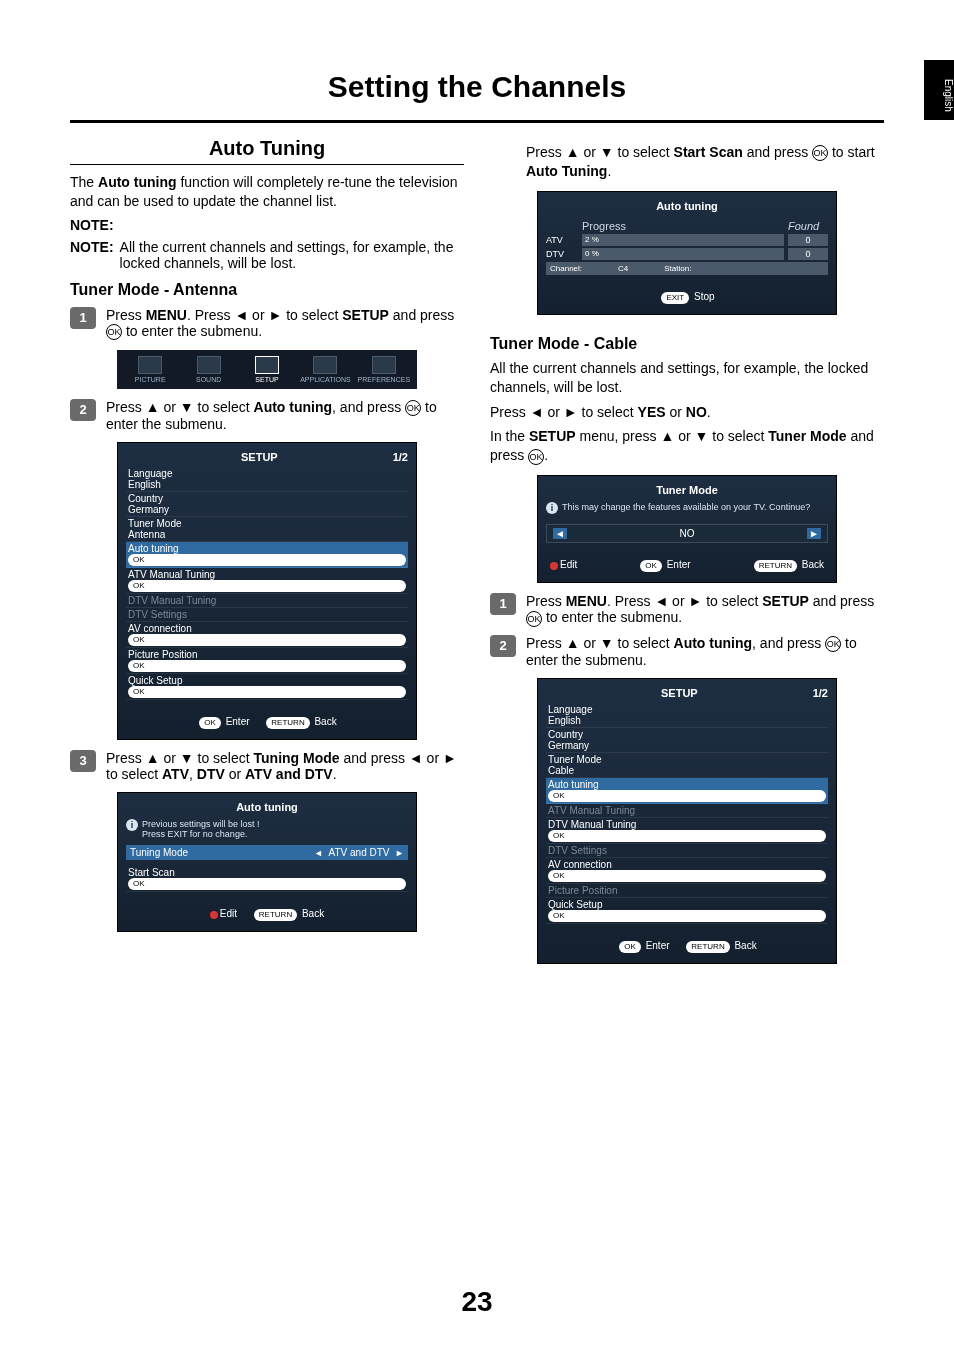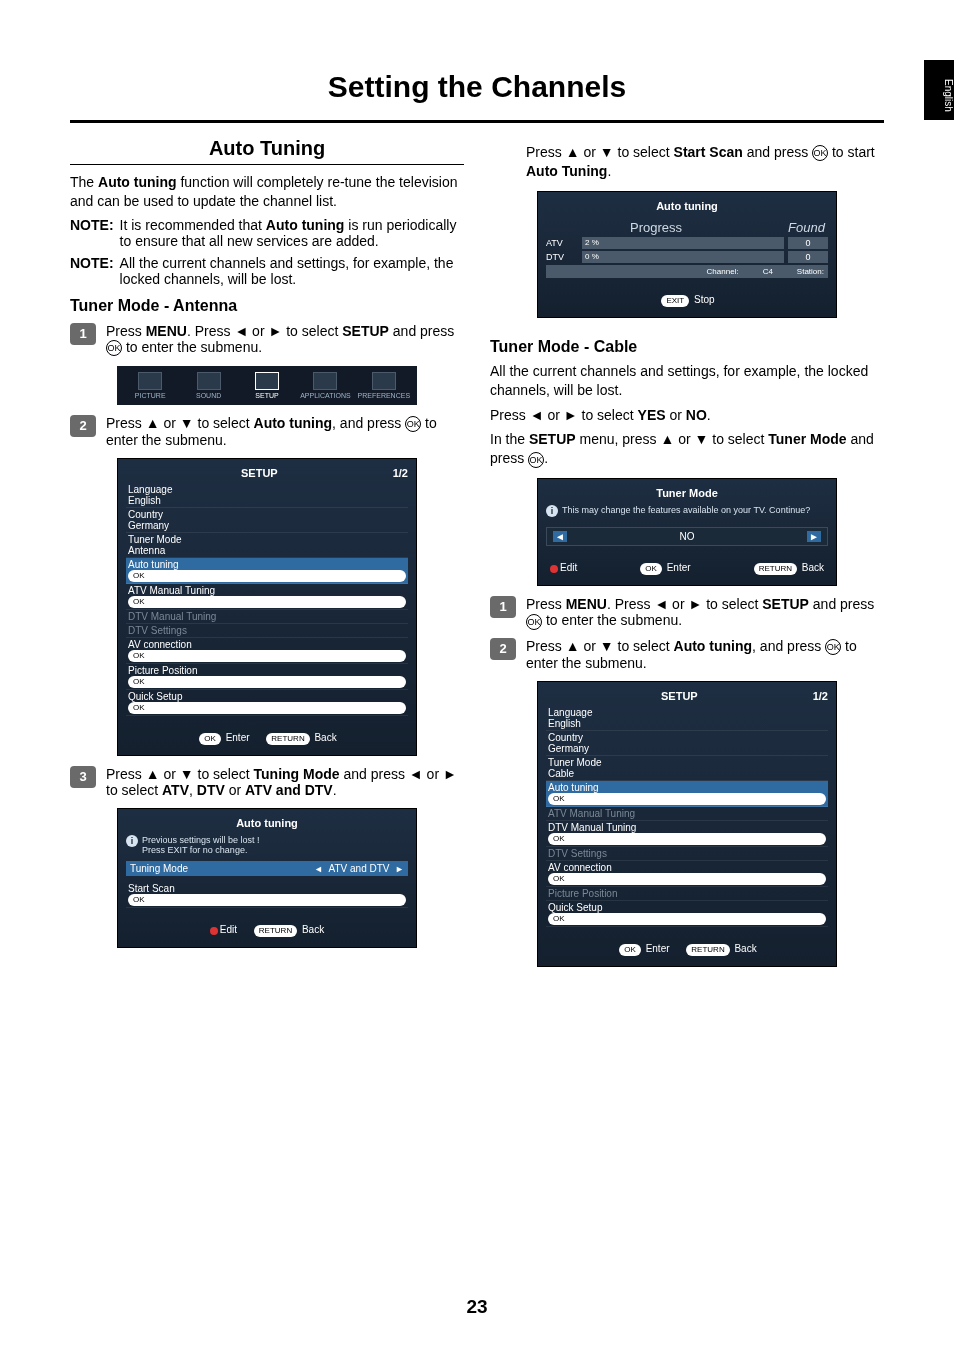--- a/index.html
+++ b/index.html
@@ -181,39 +181,39 @@
   .osd .selector .arr { font-size:9px; }
   .osd .big-selector {
     background:#1a2a38; border:1px solid #3a4a5a;
     display:flex; justify-content:space-between; align-items:center;
     padding:3px 6px; margin: 10px 0;
   }
   .osd .big-selector .arr { background:#2f6aa0; color:#fff; width:14px; text-align:center; }
   
   .osd.prog .bars { margin: 4px 0; }
   .osd.prog .hdr {
-    display:flex; font-size:13px; color:#cfd9e3;gap:48px;
+    display:flex; font-size:11px; color:#cfd9e3;
   }
   .osd.prog .hdr .l { width:36px; }
   .osd.prog .hdr .m { flex:1; }
   .osd.prog .hdr .r { width:40px; text-align:left;font-style:italic; }
   .osd.prog .brow { display:flex; align-items:center; margin:2px 0; }
   .osd.prog .brow .l { width:36px; font-size:9px; }
   .osd.prog .brow .m {
     flex:1; height:12px; background:#4a5a6a;
     display:flex; align-items:center; padding:0 3px; font-size:8px; gap:3px;
   }
   .osd.prog .brow .r {
     width:40px; height:12px; background:#4a5a6a; margin-left:4px;
     text-align:center; font-size:9px; line-height:12px;
   }
-  .osd.prog .chline { background:#4a5a6a; font-size:8px; padding:2px 4px; display:flex; gap:24px;justify-content:flex-end; }
+  .osd.prog .chline { background:#4a5a6a; font-size:8px; padding:2px 4px; display:flex; gap:36px; }
   .page-num {
     position:absolute; bottom:30px; left:0; right:0; text-align:center;
-    font-size:19px; font-weight:bold;
+    font-size:28px; font-weight:bold;
   }
 </style>
 </head>
 <body>
 
 <div class="side-tab">English</div>
 
 <div class="page">
 
   <h1>Setting the Channels</h1>
@@ -225,23 +225,20 @@
 
     <div class="col">
       <h2>Auto Tuning</h2>
 
       <p>
         <span>The </span><span class="field-label">Auto tuning</span><span> function will completely re-tune the television and can be used to update the channel list.</span>
       </p>
 
       <div class="note-block">
         <div class="nlabel">NOTE:</div>
-        <div>
-          <span>It is recommended that </span><span class="field-label">Auto tuning</span><span> is run periodically to ensure that all new services are added.</span>
-        </div>
       </div>
 
       <div class="note-block">
         <div class="nlabel">NOTE:</div>
         <div>All the current channels and settings, for example, the locked channels, will be lost.</div>
       </div>
 
       <div class="subhead">Tuner Mode - Antenna</div>
 
       <div class="step">

